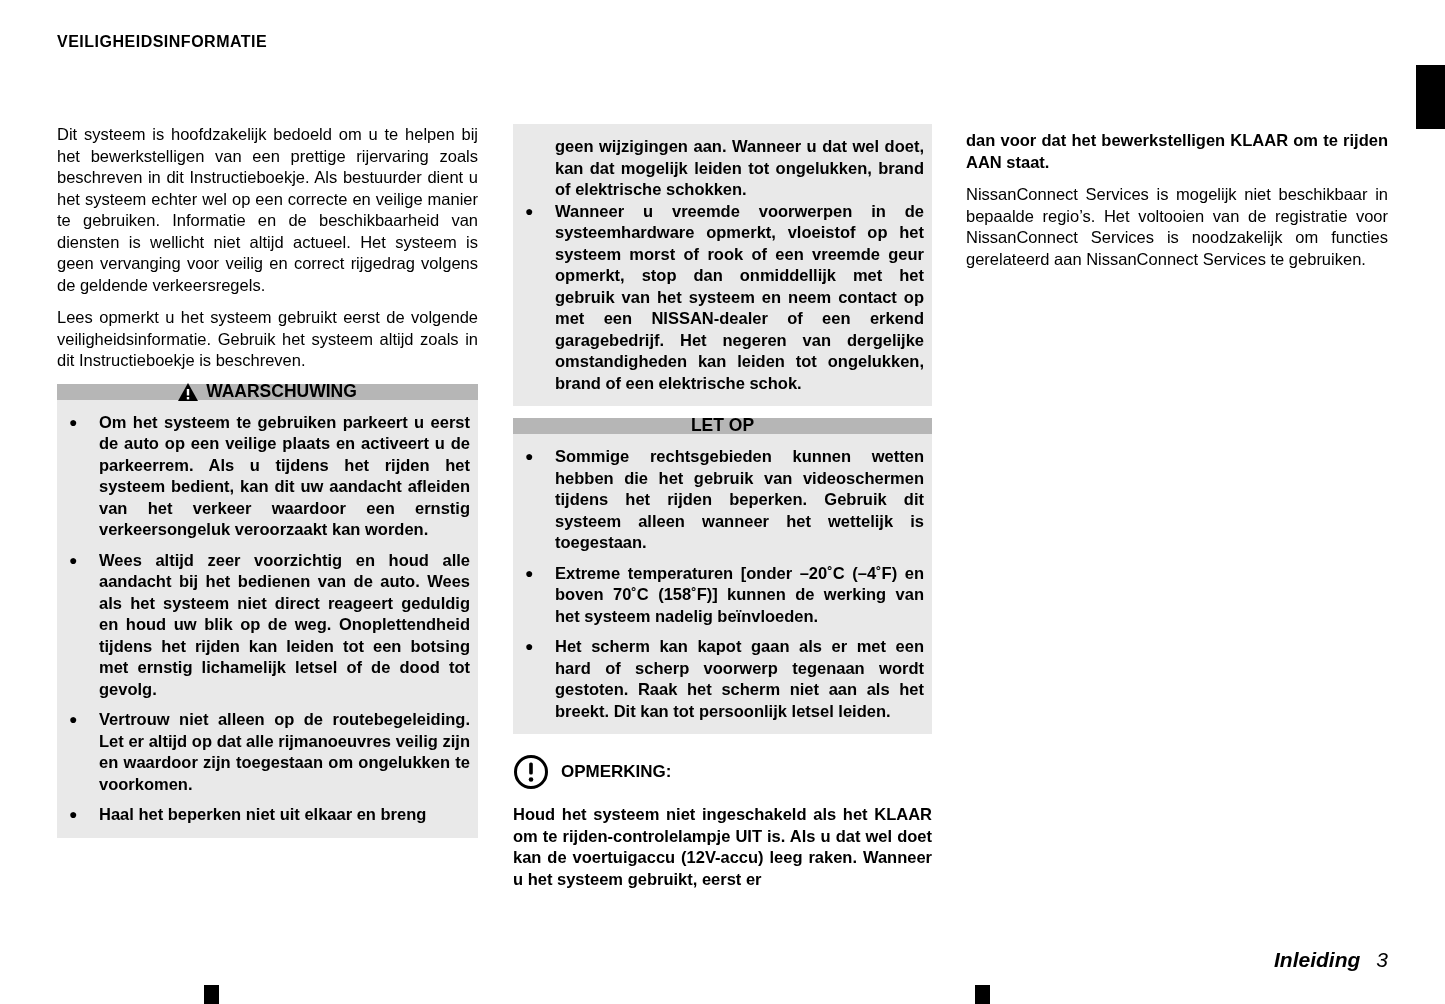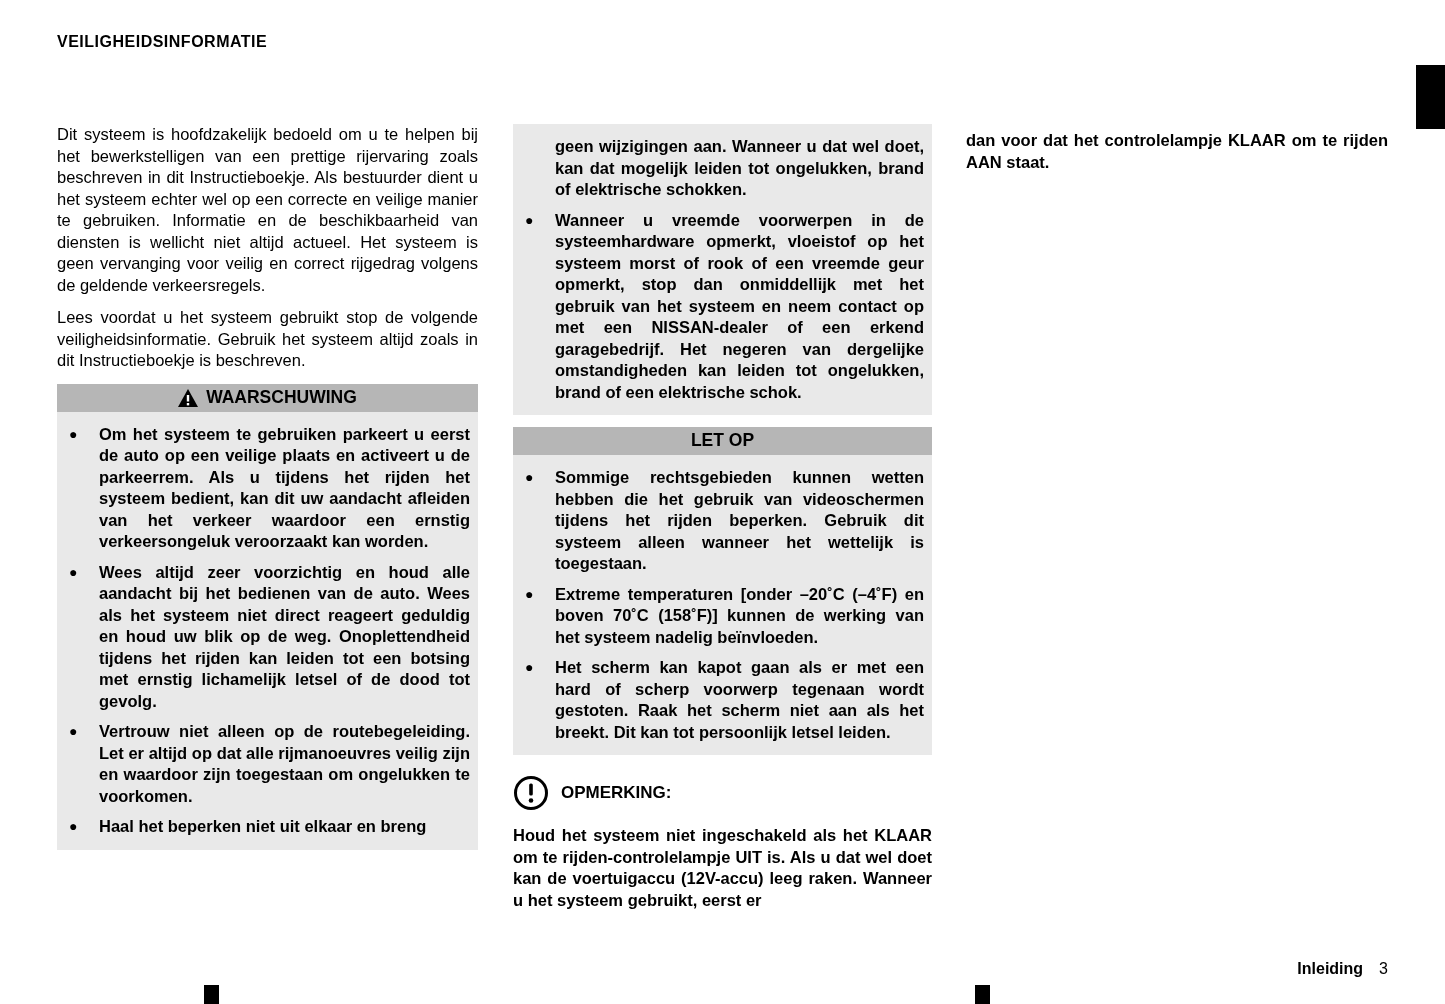--- a/index.html
+++ b/index.html
@@ -56,21 +56,21 @@
   .para:last-child { margin-bottom: 0; }
   .bold { font-weight: bold; }
 
   
   .graybox {
     background: #e9e9e9;
     margin-top: 12px;
   }
   .box-header {
     background: #b6b6b6;
-    height: 28px;
+    height: 16px;
     display: flex;
     align-items: center;
     justify-content: center;
     gap: 8px;
     font-weight: bold;
     font-size: 17.5px;
   }
   .box-body {
     padding: 12px 8px 12px 9px;
   }
@@ -88,21 +88,20 @@
     font-size: 14px;
     line-height: 21.5px;
     text-align: left;
     padding-left: 3px;
   }
   .bullet .btext { text-align: justify; }
 
   .cont-para {
     padding-left: 33px;
     font-weight: bold;
-    margin-bottom: 9px;
     text-align: justify;
   }
 
   .warn-icon-svg { display: block; }
 
   
   .note-head {
     display: flex;
     align-items: center;
     gap: 12px;
@@ -116,38 +115,39 @@
   }
   .note-label {
     font-weight: bold;
     font-size: 17px;
   }
   .note-text { font-weight: bold; }
 
   .footer {
     position: absolute;
     right: 57px;
-    bottom: 26px;
-    font-size: 16px;
+    bottom: 32px;
+    font-size: 21px;
+    font-style: italic;
   }
   .footer .section { font-weight: bold; }
   .footer .pagenum { margin-left: 16px; font-weight: normal; }
 </style>
 </head>
 <body>
 
 <div class="page">
 
   <h1 class="page-title">VEILIGHEIDSINFORMATIE</h1>
 
   <div class="edge-tab"></div>
 
   <div class="col col-left">
     <p class="para">Dit systeem is hoofdzakelijk bedoeld om u te helpen bij het bewerkstelligen van een prettige rijervaring zoals beschreven in dit Instructieboekje. Als bestuurder dient u het systeem echter wel op een correcte en veilige manier te gebruiken. Informatie en de beschikbaarheid van diensten is wellicht niet altijd actueel. Het systeem is geen vervanging voor veilig en correct rijgedrag volgens de geldende verkeersregels.</p>
-    <p class="para">Lees voordat u het systeem gebruikt stop de volgende veiligheidsinformatie. Gebruik het systeem altijd zoals in dit Instructieboekje is beschreven.</p>
+    <p class="para">Lees opmerkt u het systeem gebruikt eerst de volgende veiligheidsinformatie. Gebruik het systeem altijd zoals in dit Instructieboekje is beschreven.</p>
 
     <div class="graybox">
       <div class="box-header">
         <span>
           <svg class="warn-icon-svg" width="20" height="18" viewBox="0 0 20 18">
             <path d="M10 0 L20 18 L0 18 Z" fill="#000"></path>
             <rect x="8.8" y="6" width="2.4" height="6.5" fill="#fff"></rect>
             <rect x="8.8" y="14" width="2.4" height="2.4" fill="#fff"></rect>
           </svg>
         </span>
@@ -213,21 +213,22 @@
           <rect x="16.2" y="8.5" width="3.6" height="12" rx="1.5" fill="#000"></rect>
           <circle cx="18" cy="25.5" r="2.3" fill="#000"></circle>
         </svg>
       </span>
       <span class="note-label">OPMERKING:</span>
     </div>
     <p class="note-text">Houd het systeem niet ingeschakeld als het KLAAR om te rijden-controlelampje UIT is. Als u dat wel doet kan de voertuigaccu (12V-accu) leeg raken. Wanneer u het systeem gebruikt, eerst er</p>
   </div>
 
   <div class="col col-right">
-    <p class="para bold">dan voor dat het controlelampje KLAAR om te rijden AAN staat.</p>
+    <p class="para bold">dan voor dat het bewerkstelligen KLAAR om te rijden AAN staat.</p>
+    <p class="para">NissanConnect Services is mogelijk niet beschikbaar in bepaalde regio’s. Het voltooien van de registratie voor NissanConnect Services is noodzakelijk om functies gerelateerd aan NissanConnect Services te gebruiken.</p>
   </div>
 
   <div class="footer">
     <span class="section">Inleiding</span><span class="pagenum">3</span>
   </div>
 
   <div class="crop-mark left"></div>
   <div class="crop-mark right"></div>
 
 </div>

